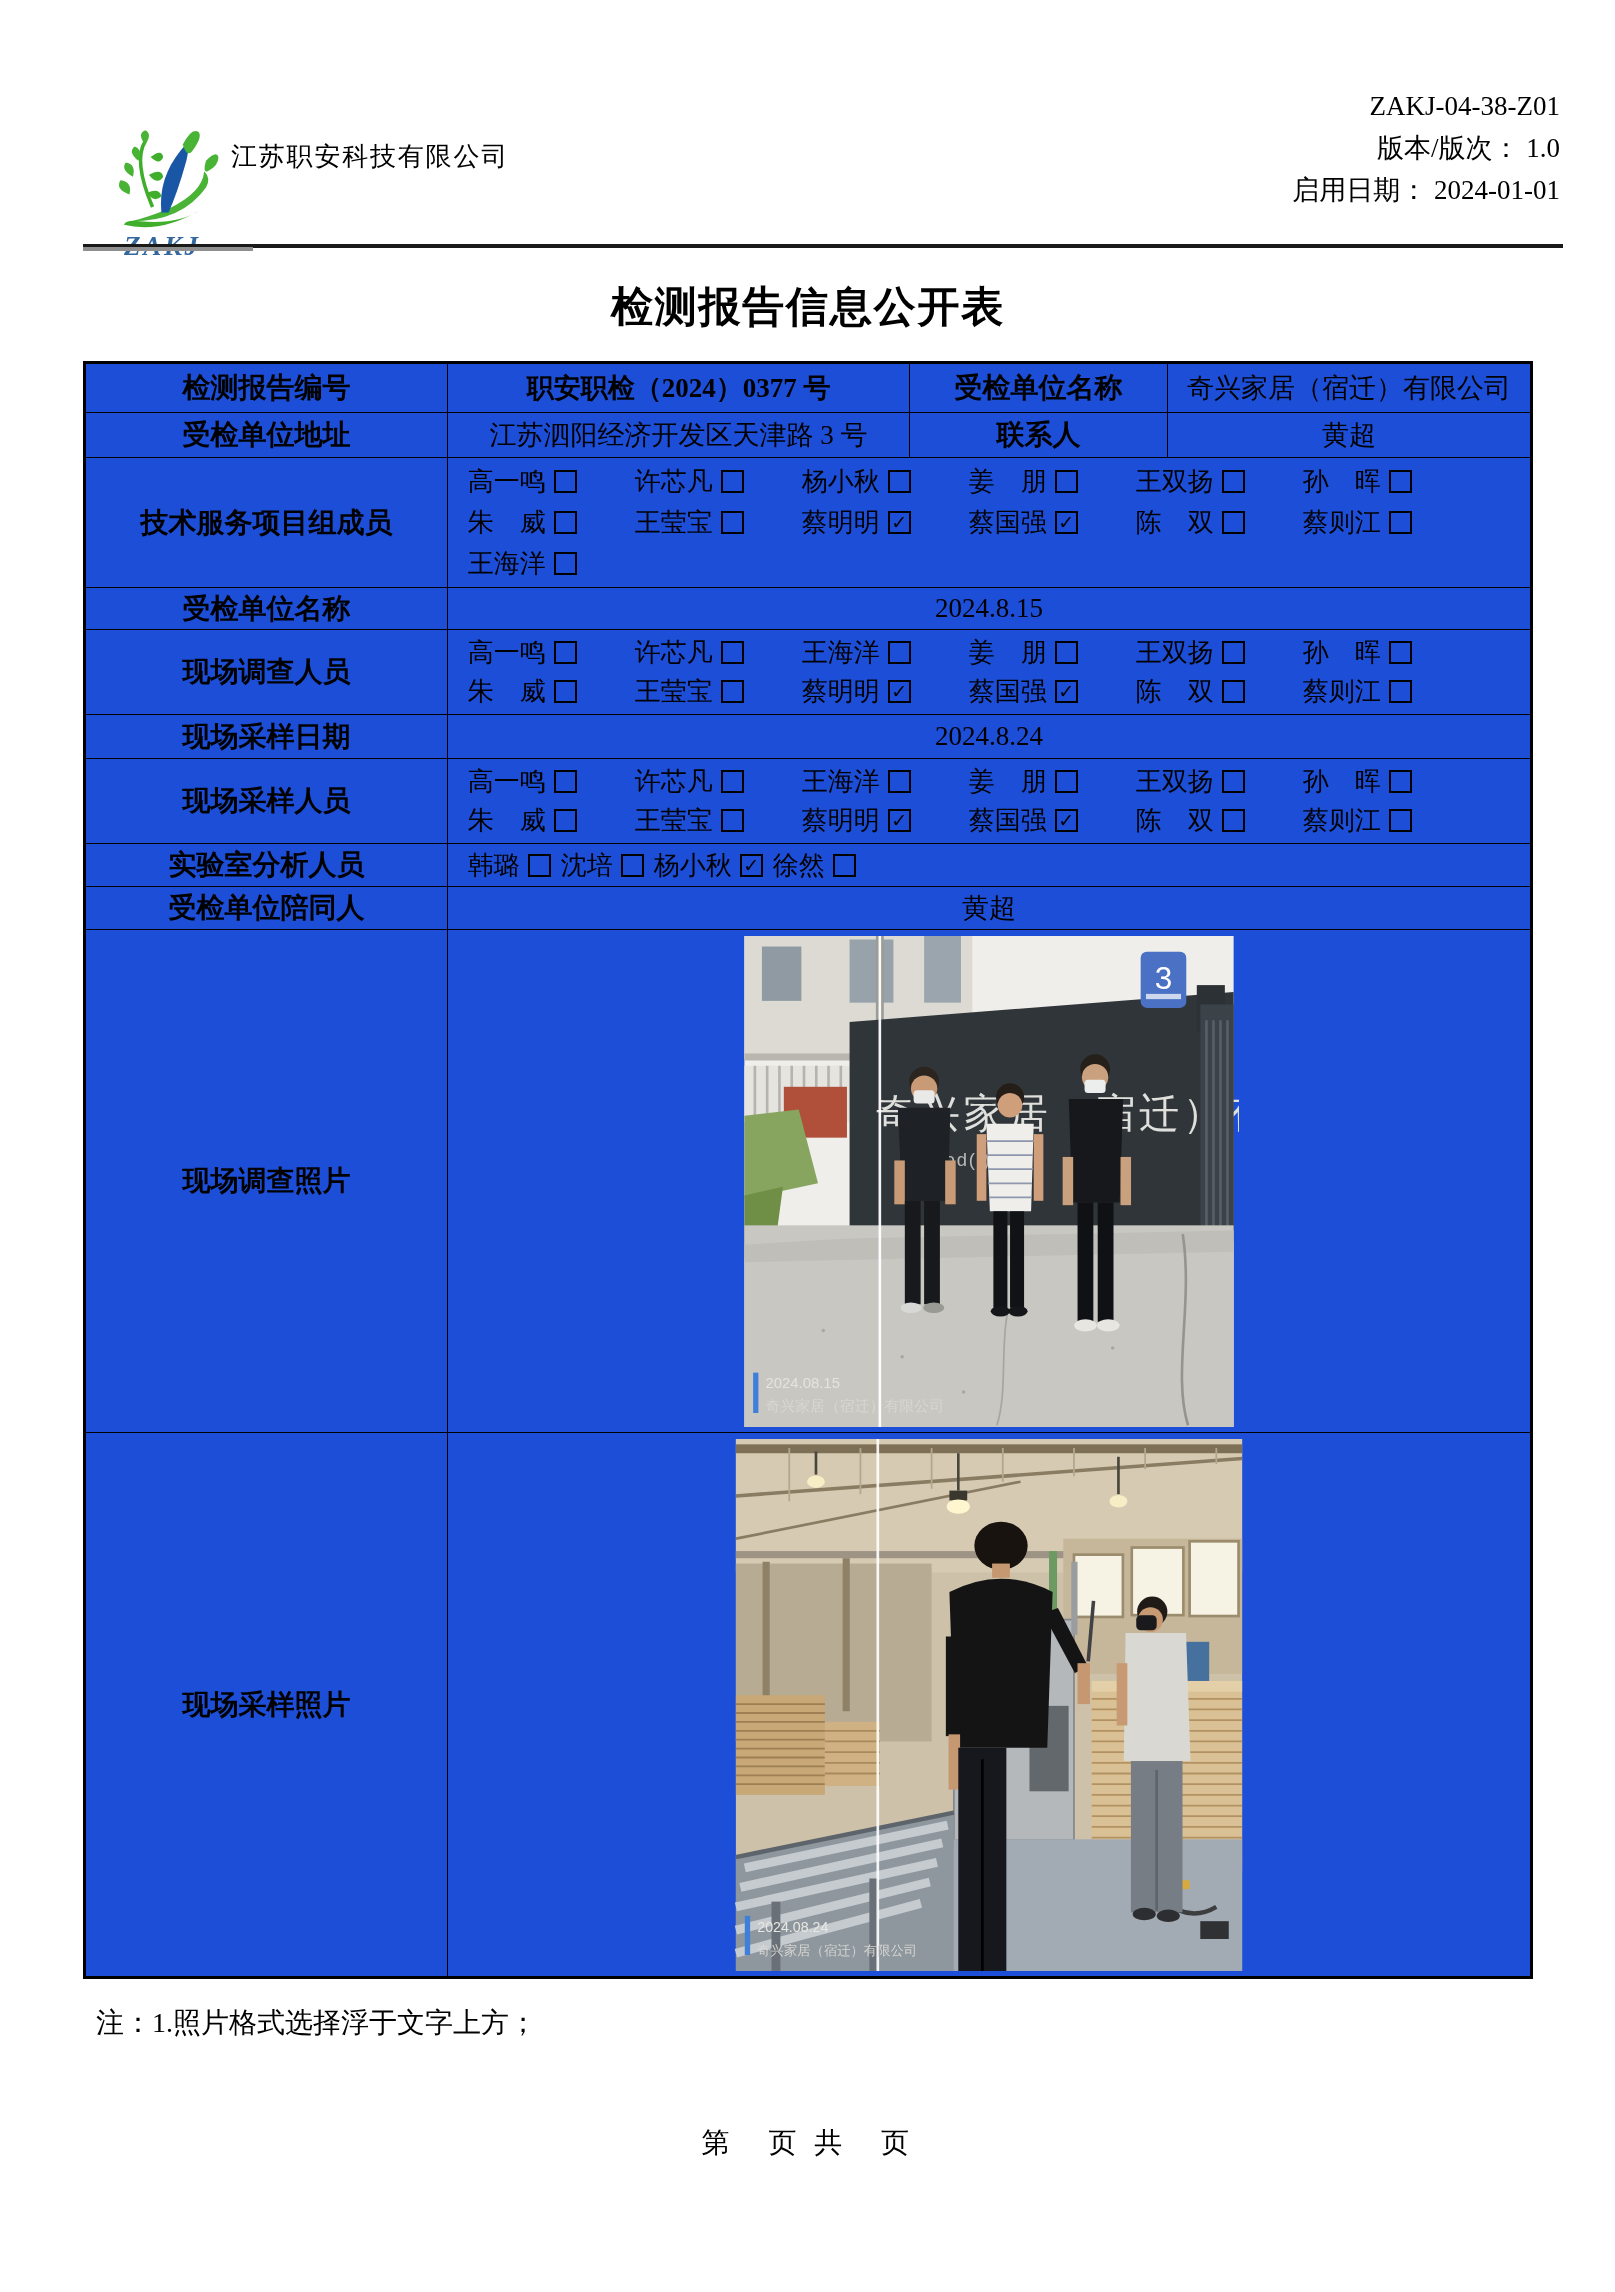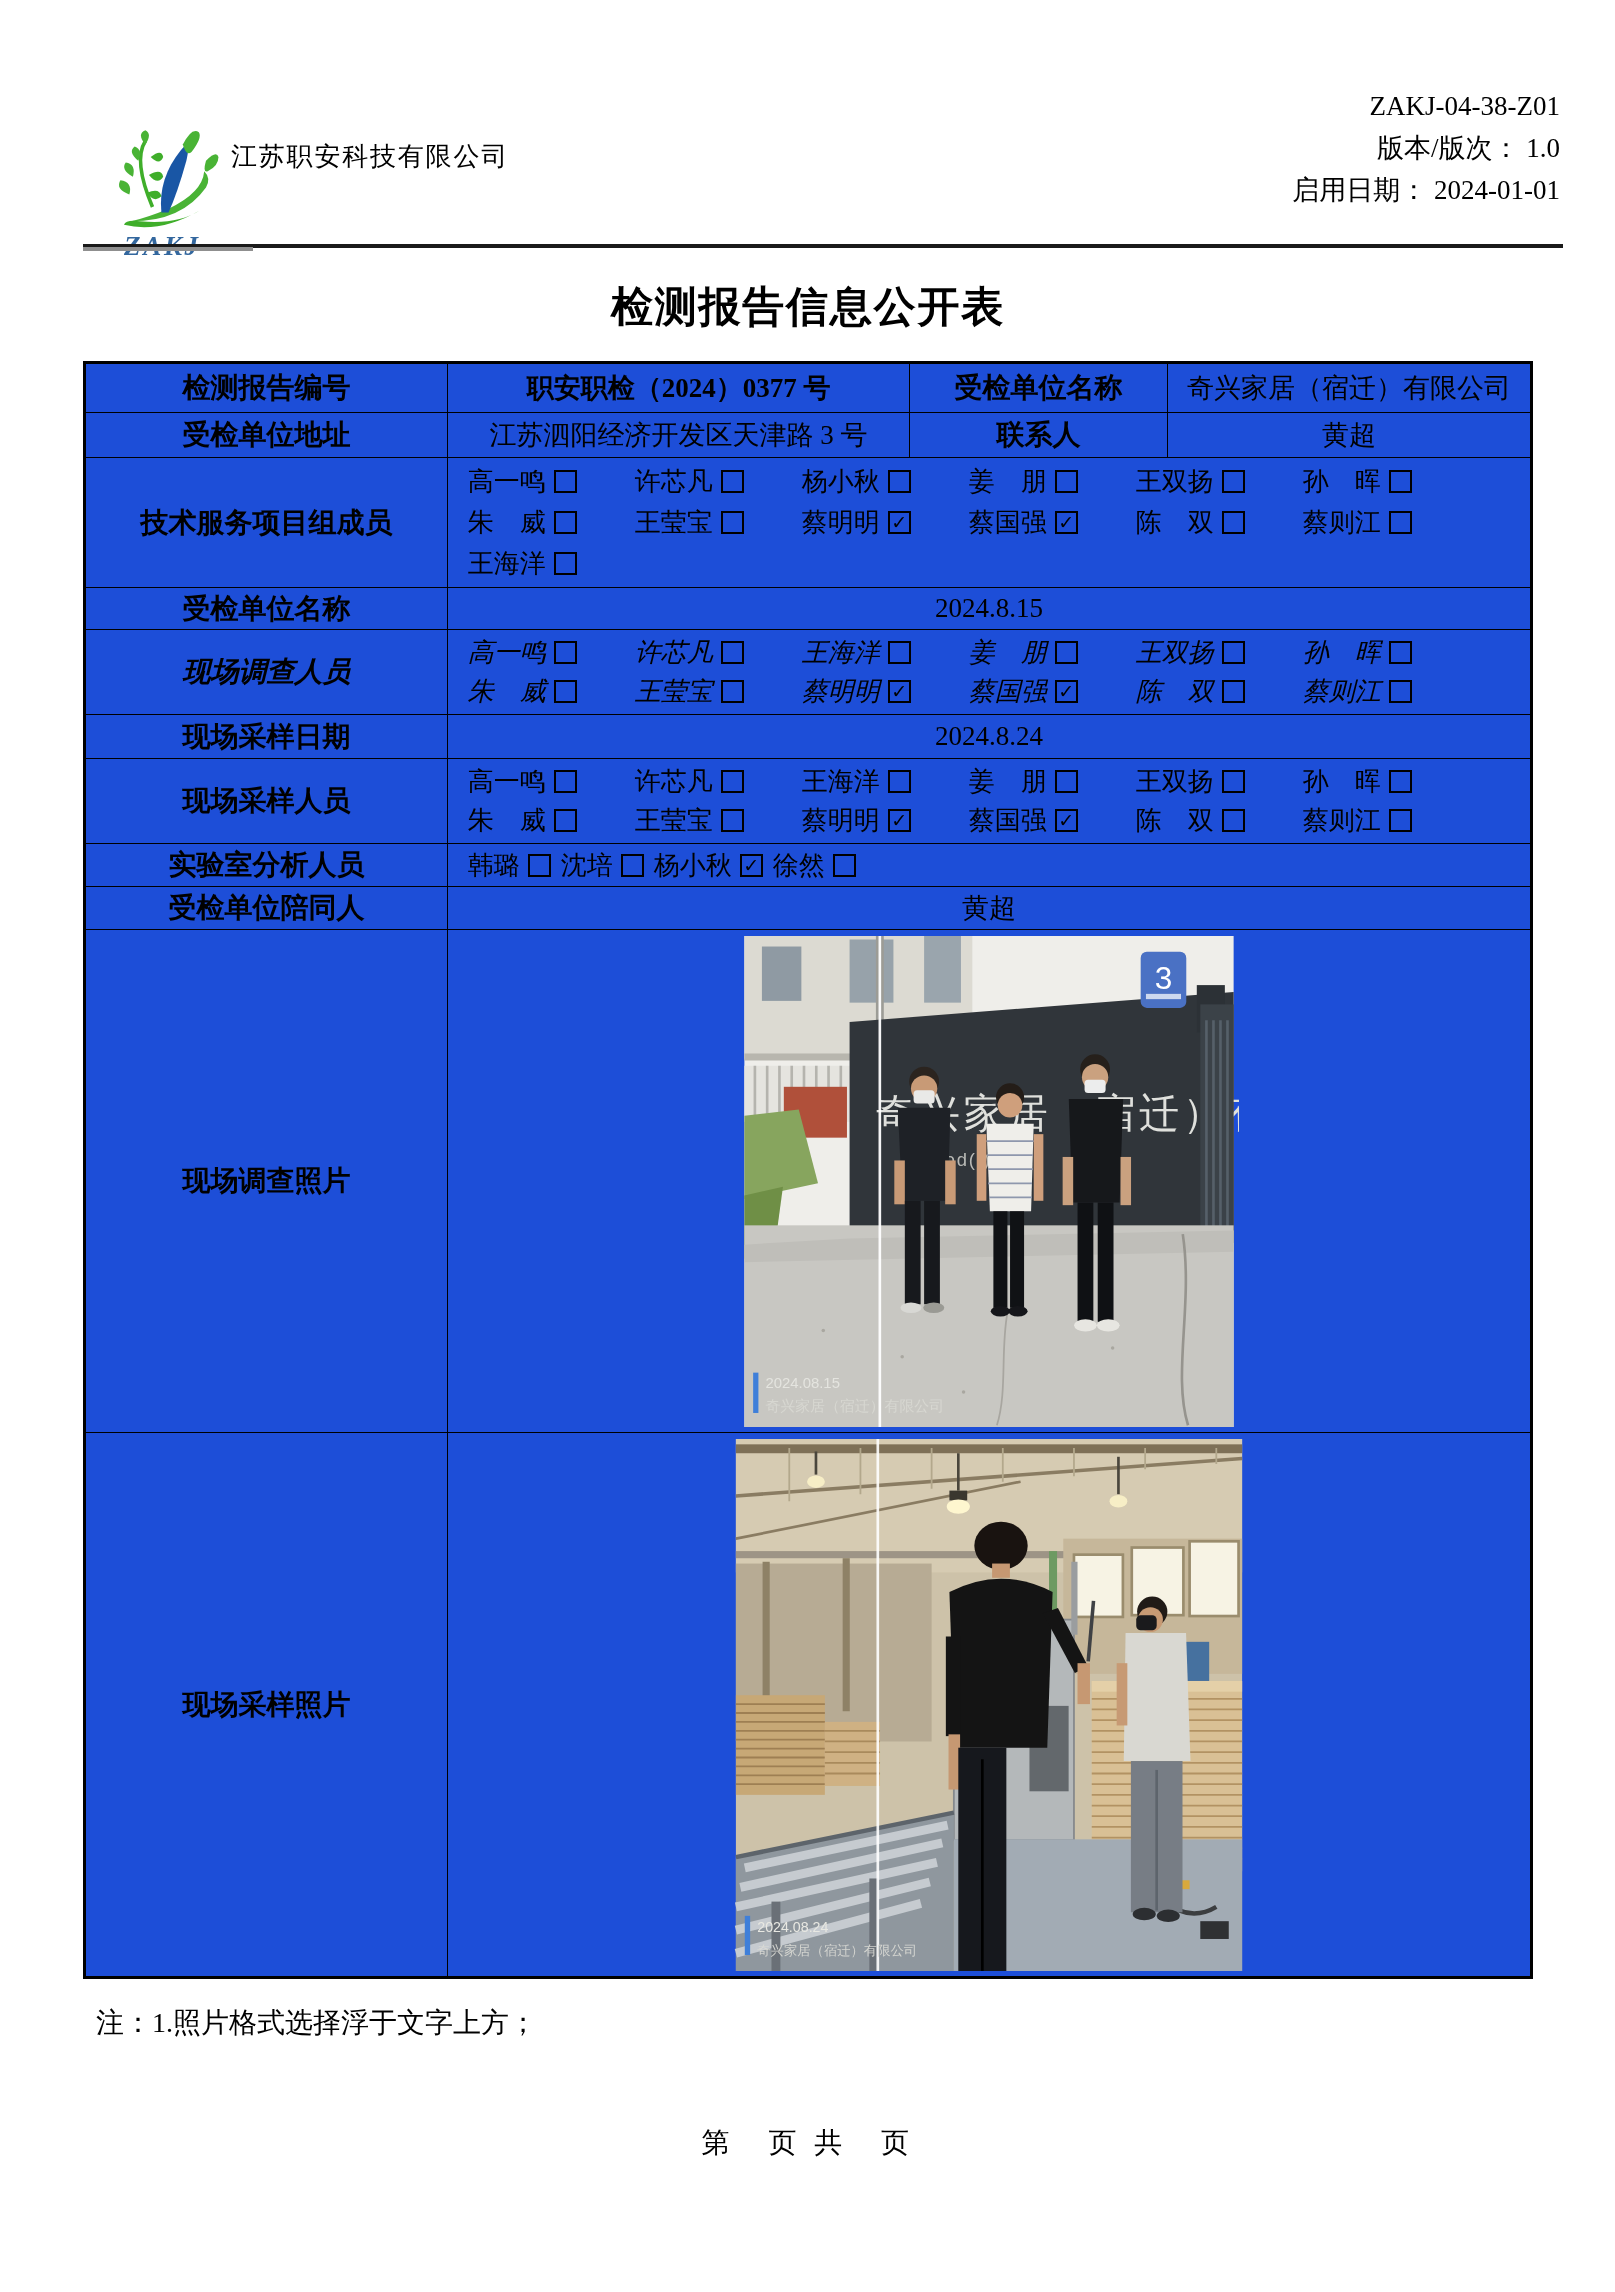--- a/index.html
+++ b/index.html
@@ -29,21 +29,21 @@
   .val{flex:1;font-size:27px;}
   .val.center{justify-content:center;}
   .names{flex:1;display:flex;flex-direction:column;justify-content:space-evenly;padding-left:19.7px;box-sizing:border-box;}
   .names-line{display:flex;align-items:center;}
   .names-line .nm-item{width:167px;display:flex;align-items:center;}
   .names-line .nm-item:last-child{width:auto;}
   .names-line.tight .nm-item{width:auto;margin-right:10px;}
   .nm{font-size:26px;white-space:pre;}
   .cb{display:inline-block;width:19px;height:19px;border:2.7px solid #000;margin-left:8px;text-align:center;
       font-family:"DejaVu Sans","Liberation Sans",sans-serif;font-size:19px;line-height:18px;font-weight:bold;}
-  .r1{height:48px;} .r2{height:44px;} .r3{height:129px;} .r4{height:41px;} .r5{height:84px;font-style:italic;}
+  .r1{height:48px;} .r2{height:44px;} .r3{height:129px;} .r4{height:41px;} .r5{height:84px;}
   .r6{height:43px;} .r7{height:84px;} .r8{height:42px;} .r9{height:42px;}
   .r10{height:502px;} .r11{height:543px;}
   .photo-cell{flex:1;display:flex;align-items:center;justify-content:center;}
 
   
   #note{left:96px;top:2004px;font-size:28px;}
   #page-footer{left:0;top:2124px;width:1616px;text-align:center;font-size:28px;letter-spacing:5.4px;}
 </style>
 </head>
 <body>

